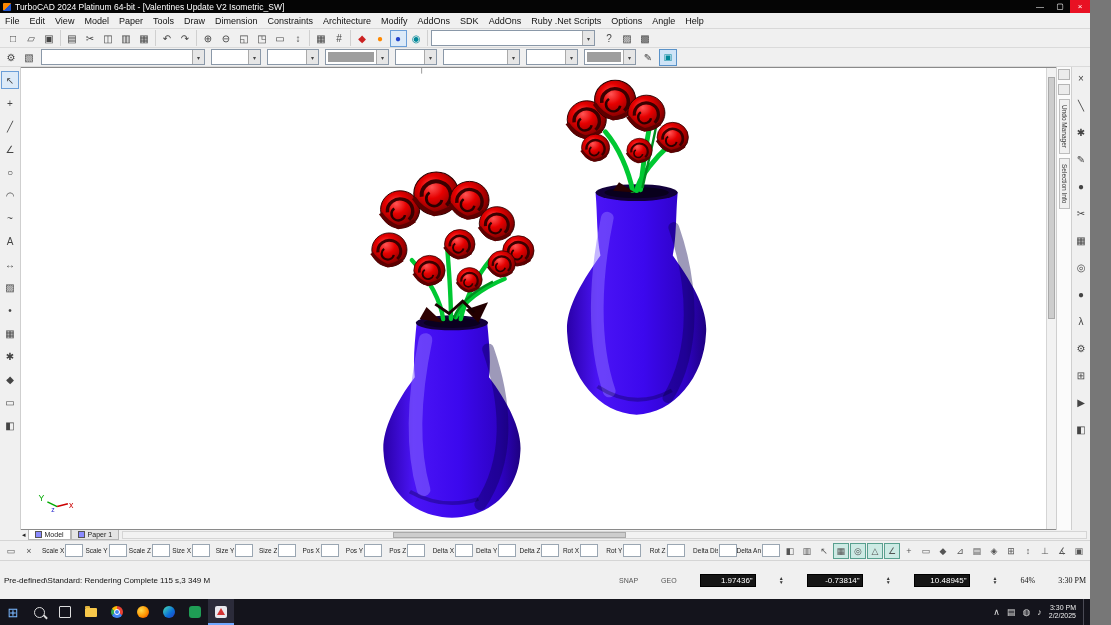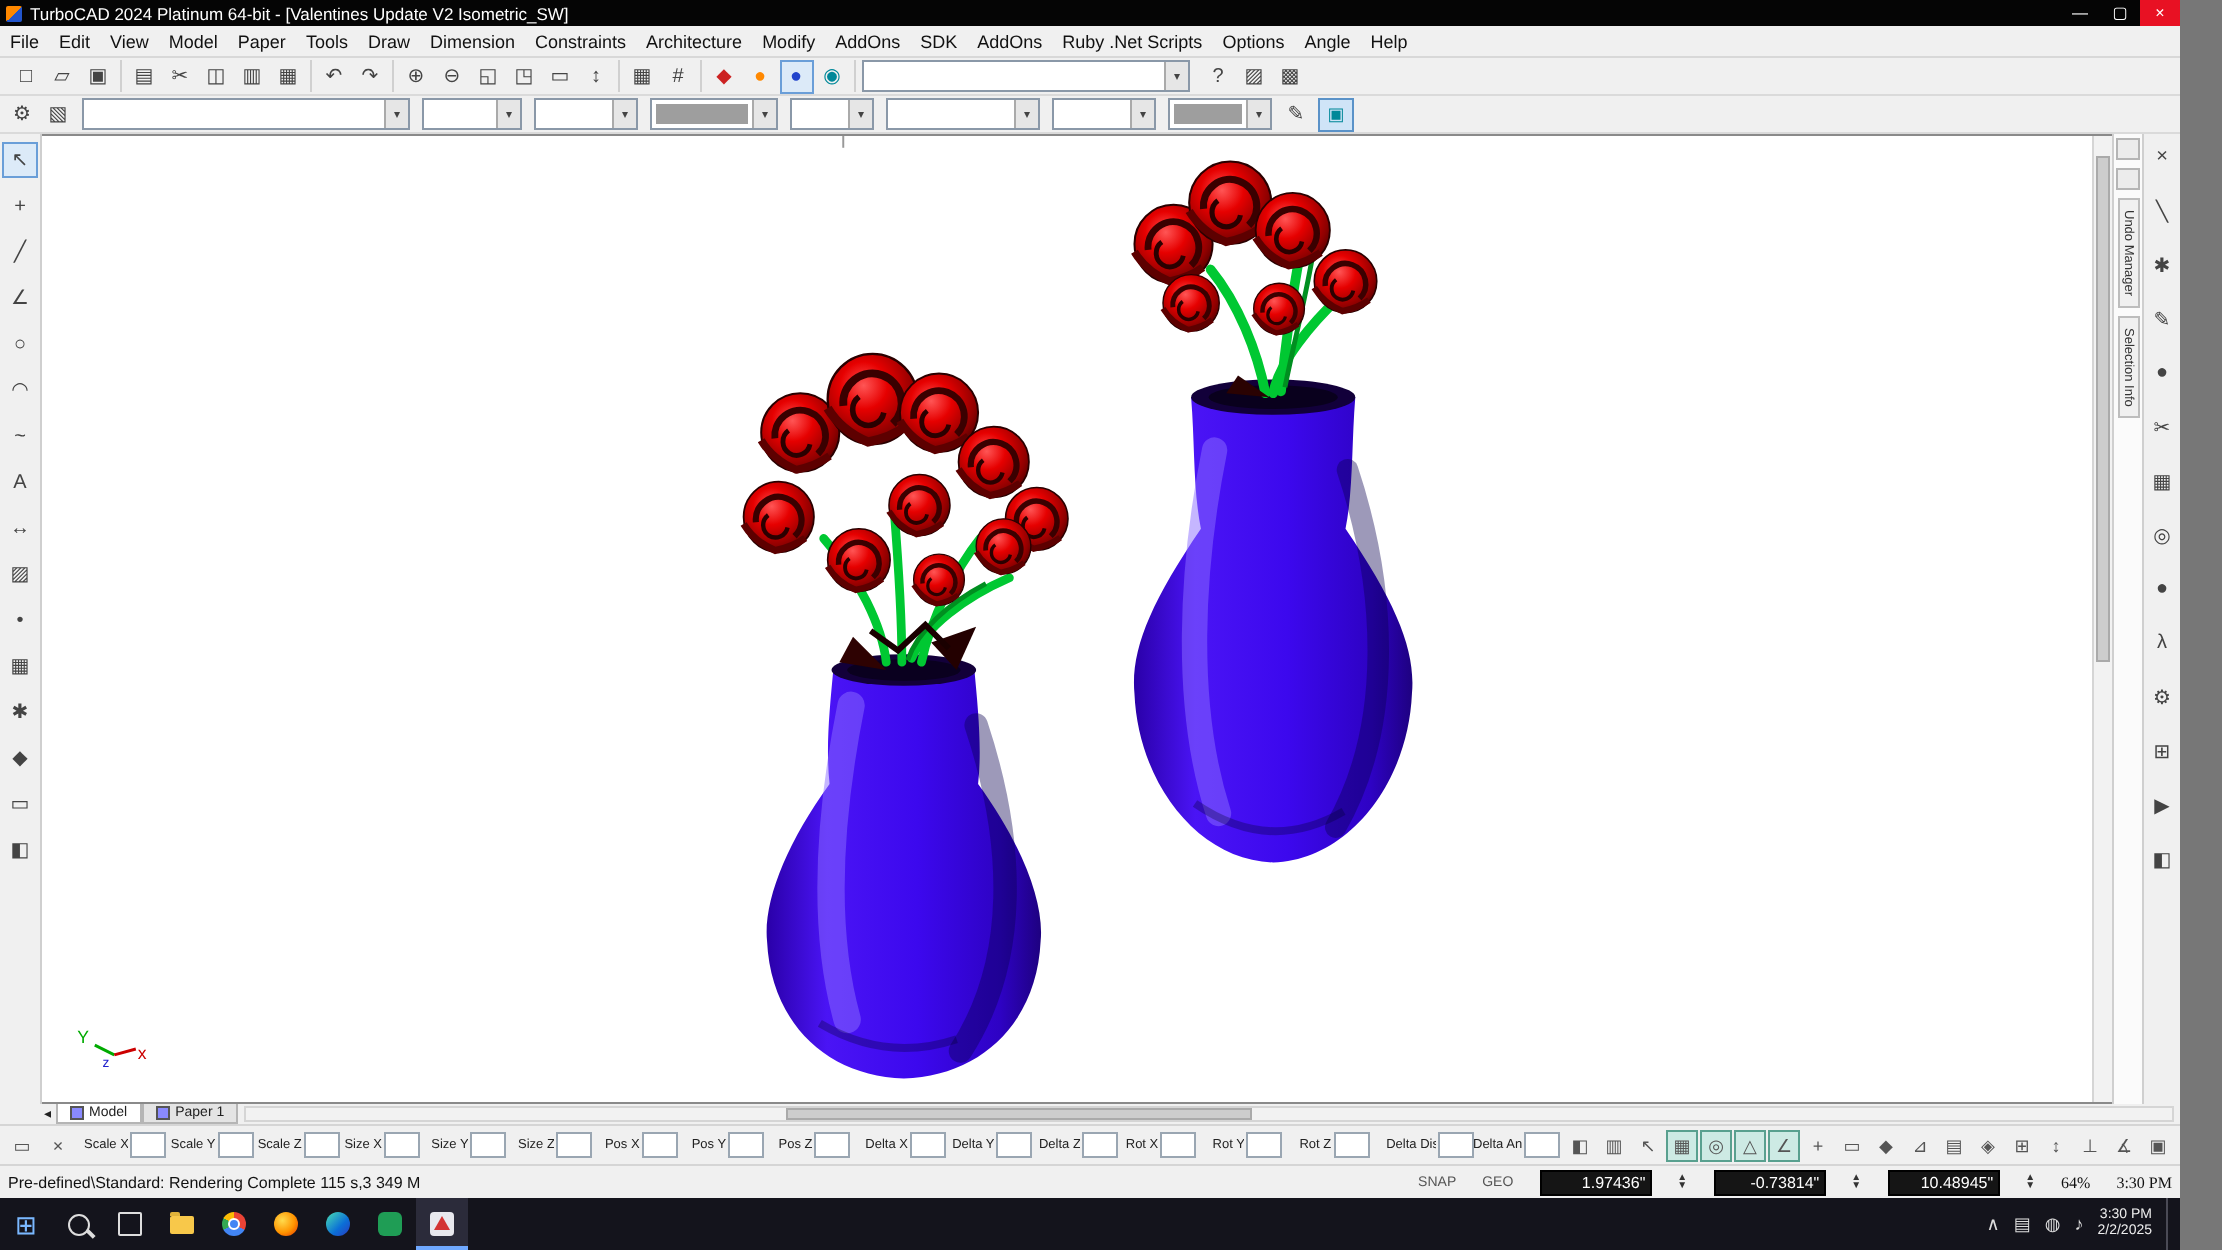--- a/index.html
+++ b/index.html
@@ -62,21 +62,21 @@
   .fleft{display:flex;gap:2px;margin-right:3px;}
   .sti{width:14px;height:14px;display:flex;align-items:center;justify-content:center;font-size:9px;color:#555;border:1px solid transparent;flex:0 0 auto;}
   .sti.pressed{background:#cdeae4;border:1px solid #59a08f;}
   .fields{flex:1;display:flex;align-items:center;min-width:0;}
   .field{display:flex;align-items:center;gap:1px;flex:1 1 0;min-width:0;overflow:hidden;}
   .flabel{font-size:6.5px;color:#222;white-space:nowrap;overflow:hidden;}
   .finput{width:14px;min-width:10px;height:11px;border:1px solid #9aa6b2;background:#fff;font-size:6px;padding:0 1px;flex:0 0 auto;}
   .toggles{display:flex;gap:1px;flex:0 0 auto;align-items:center;}
 
   
-  .msg-row{height:14px;background:#f0f0f0;border-top:1px solid #d5d5d5;display:flex;align-items:center;padding:1px 4px;flex:0 0 auto;gap:13px;}
+  .msg-row{height:14px;background:#f0f0f0;border-top:1px solid #d5d5d5;display:flex;align-items:center;padding:12px 4px;flex:0 0 auto;gap:23px;}
   .msg-text{font-size:8px;color:#111;flex:1;white-space:nowrap;overflow:hidden;}
   .mode-label{font-size:7px;color:#555;}
   .coordbox{width:50px;height:11px;background:#151515;color:#fff;font-size:8px;display:flex;align-items:center;justify-content:flex-end;padding:0 2px;border:1px solid #000;}
   .spin{font-size:5px;color:#333;display:flex;flex-direction:column;line-height:4px;}
   .zoom-pct,.status-time{font-size:8px;color:#111;white-space:nowrap;font-family:Liberation Serif, serif;}
 
   
   .taskbar{height:26px;background:#14141c;display:flex;align-items:stretch;flex:0 0 auto;color:#ddd;}
   .tb-left{display:flex;align-items:stretch;}
   .tb-btn{width:26px;display:flex;align-items:center;justify-content:center;}

